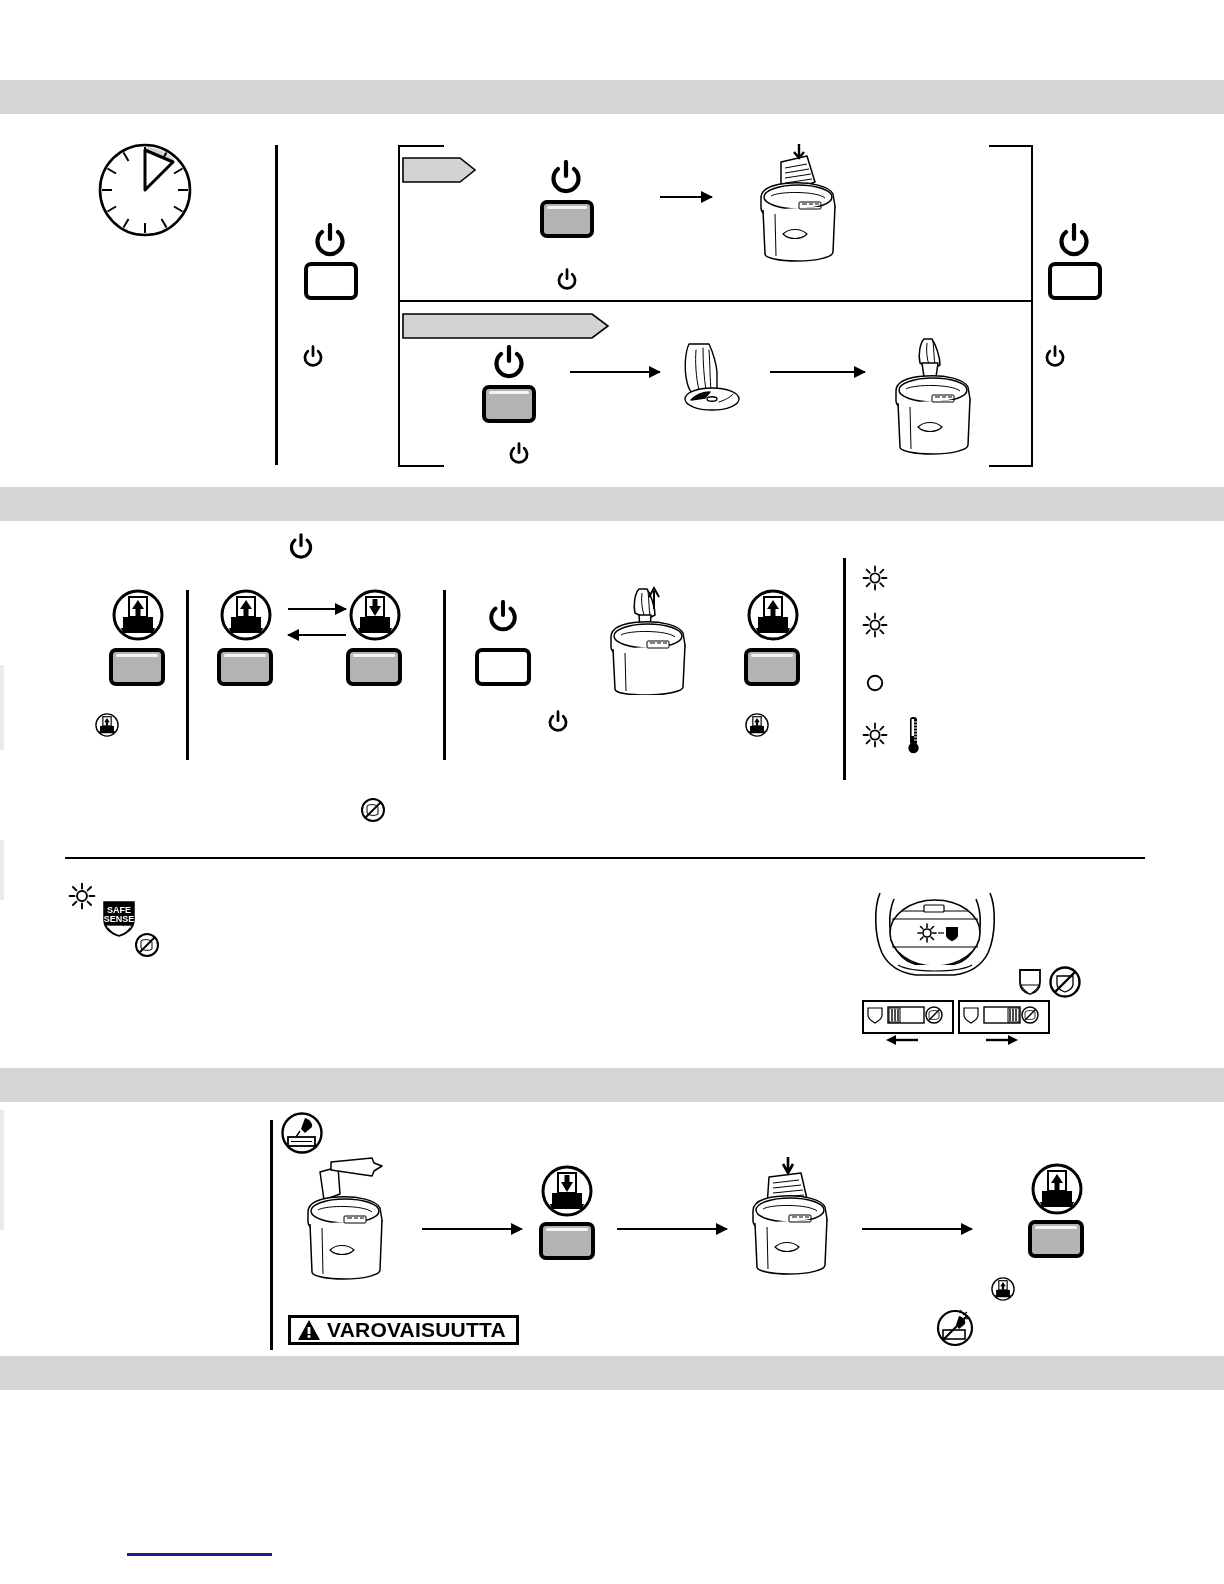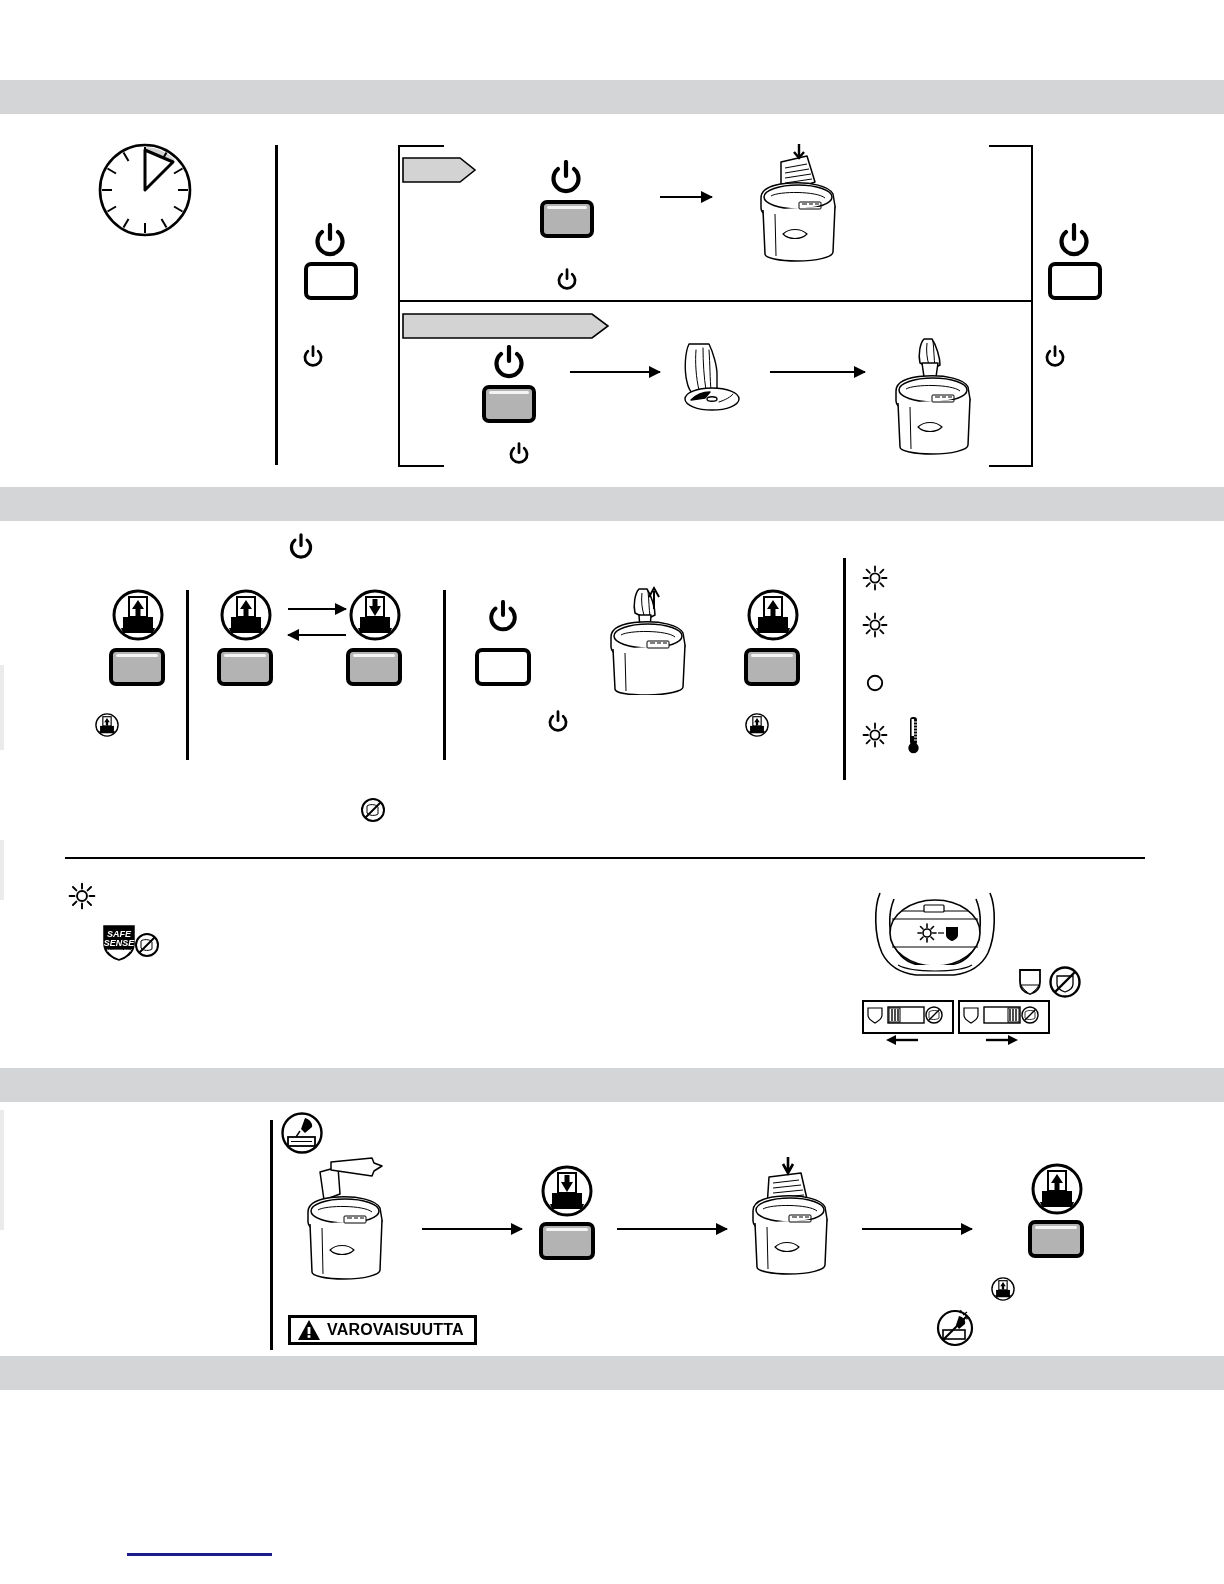--- a/index.html
+++ b/index.html
@@ -20,21 +20,21 @@
   .key.white{background:#fff;}
   .key .gloss{position:absolute;left:3px;right:3px;top:2px;height:3px;background:#fff;opacity:.85;border-radius:2px;}
 
   
   .arr{position:absolute;height:2px;background:#000;}
   .arr::after{content:"";position:absolute;right:-1px;top:-5px;border-left:12px solid #000;border-top:6px solid transparent;border-bottom:6px solid transparent;}
   .arrL{position:absolute;height:2px;background:#000;}
   .arrL::after{content:"";position:absolute;left:-1px;top:-5px;border-right:12px solid #000;border-top:6px solid transparent;border-bottom:6px solid transparent;}
 
   .caution{position:absolute;border:3px solid #000;background:#fff;display:flex;align-items:center;gap:6px;padding:2px 10px 2px 6px;box-sizing:border-box;}
-  .caution .ctext{font-weight:bold;font-size:16px;letter-spacing:.2px;font-family:"Liberation Sans",sans-serif;}
+  .caution .ctext{font-weight:bold;font-size:21px;letter-spacing:.2px;font-family:"Liberation Sans",sans-serif;}
 
   .navyrule{position:absolute;height:3px;background:#1c1c8f;}
 </style>
 </head>
 <body>
 
 <div class="band" style="top:80px;height:34px;"><span></span></div>
 <div class="band" style="top:487px;height:34px;"><span></span></div>
 <div class="band" style="top:1068px;height:34px;"><span></span></div>
 <div class="band" style="top:1356px;height:34px;"><span></span></div>
@@ -422,21 +422,21 @@
         <line x1="13" y1="20" x2="13" y2="24.5"></line>
         <line x1="1.5" y1="13" x2="6" y2="13"></line>
         <line x1="20" y1="13" x2="24.5" y2="13"></line>
         <line x1="4.6" y1="4.6" x2="7.8" y2="7.8"></line>
         <line x1="18.2" y1="18.2" x2="21.4" y2="21.4"></line>
         <line x1="21.4" y1="4.6" x2="18.2" y2="7.8"></line>
         <line x1="7.8" y1="18.2" x2="4.6" y2="21.4"></line>
       </g>
     </svg>
 </div>
-<div class="abs" style="left:102px;top:924px;width:34px;height:38px;font-style:italic;">
+<div class="abs" style="left:102px;top:900px;width:34px;height:38px;">
   <svg width="34" height="38" viewBox="0 0 34 38">
     <path d="M2 2 H32 V20 C32 29 24 34 17 36 C10 34 2 29 2 20 Z" fill="#000" stroke="#000" stroke-width="1.5"></path>
     <path d="M5 26 C9 32 14 34 17 35 C20 34 25 32 29 26" fill="#fff"></path>
     <text x="17" y="13" fill="#fff" font-size="9" font-weight="bold" text-anchor="middle" font-family="Liberation Sans, sans-serif">SAFE</text>
     <text x="17" y="22" fill="#fff" font-size="9" font-weight="bold" text-anchor="middle" font-family="Liberation Sans, sans-serif">SENSE</text>
     <text x="17" y="28" fill="#fff" font-size="3.6" text-anchor="middle" font-family="Liberation Sans, sans-serif">TECHNOLOGY</text>
   </svg>
 </div>
 <div class="abs" style="left:134px;top:932px;width:26px;height:26px;">
   <svg width="26" height="26" viewBox="0 0 26 26">

